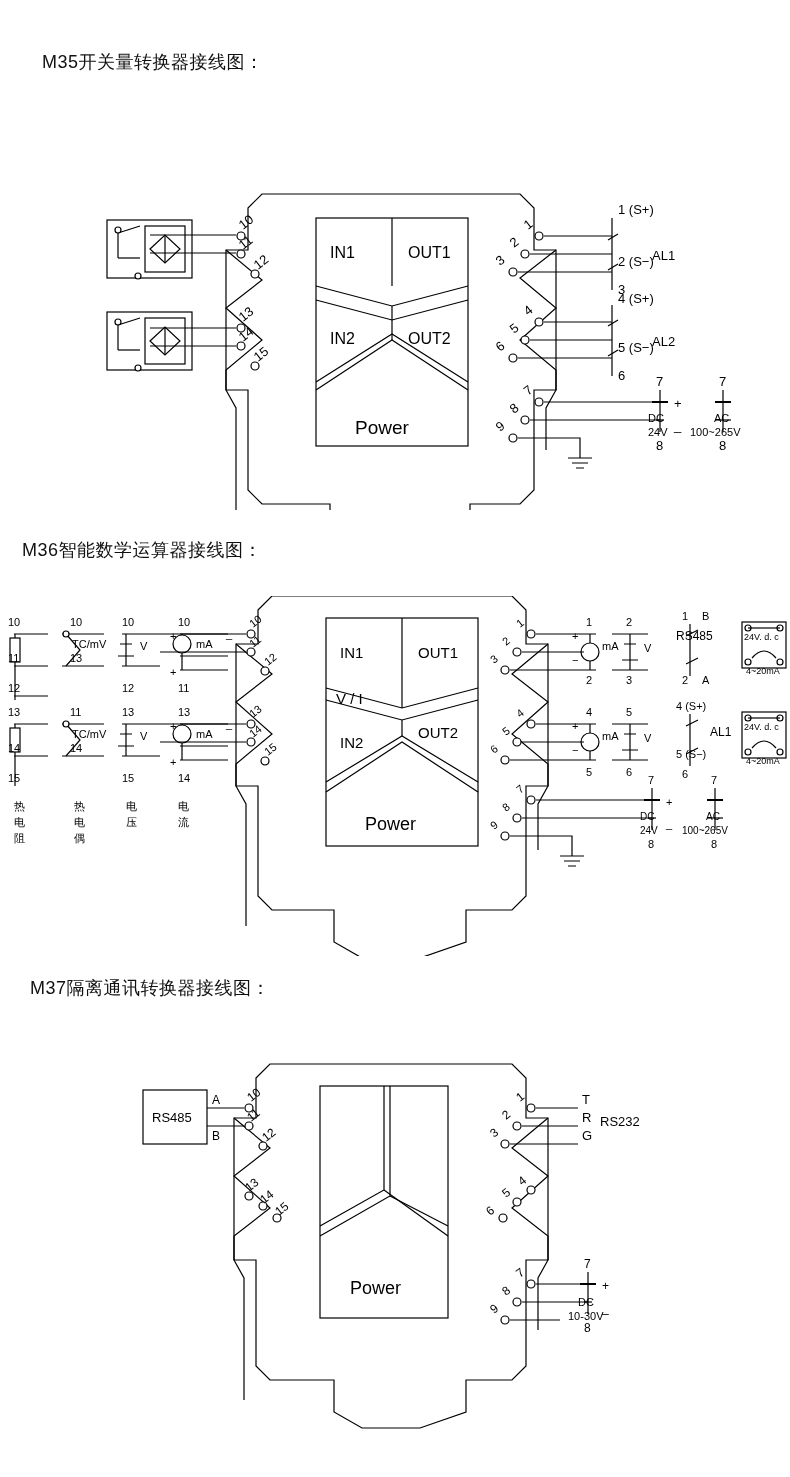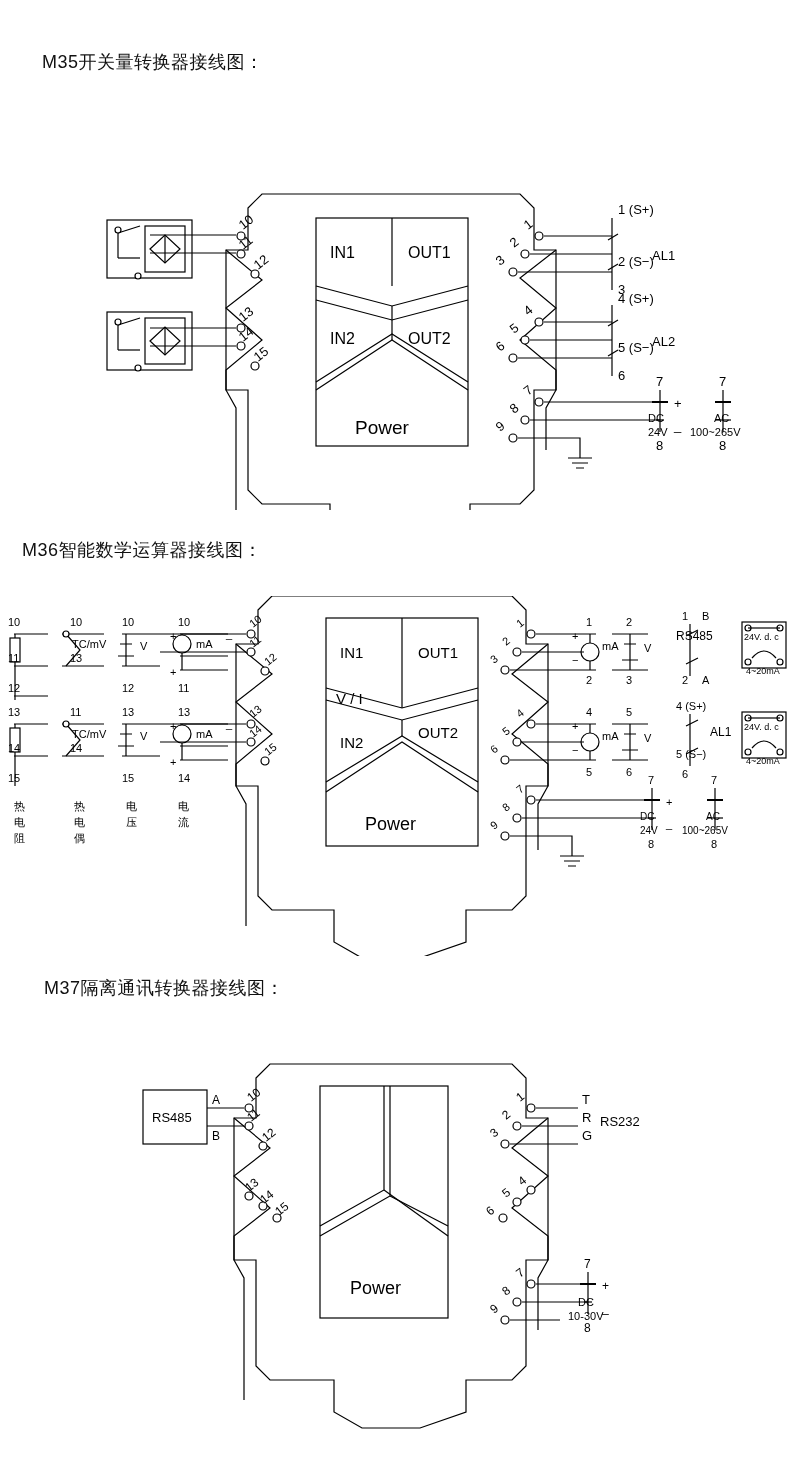--- a/index.html
+++ b/index.html
@@ -21,21 +21,21 @@
   }
   .diagram{position:absolute;left:0;width:790px;}
   svg{display:block;}
   text{font-family:"Liberation Sans","DejaVu Sans",sans-serif;fill:#000;}
 </style>
 </head>
 <body>
 
 <div class="section-title" style="left:42px;top:30px;margin-top:20px;">M35开关量转换器接线图：</div>
 <div class="section-title" style="left:22px;top:538px;">M36智能数学运算器接线图：</div>
-<div class="section-title" style="left:44px;top:976px;">M37隔离通讯转换器接线图：</div>
+<div class="section-title" style="left:30px;top:976px;">M37隔离通讯转换器接线图：</div>
 
 <div class="diagram" style="top:90px;height:420px;">
 <svg width="790" height="420" viewBox="0 0 790 420">
   <g fill="none" stroke="#000" stroke-width="1.2">
 
     <path d="M248 118 L262 104 L520 104 L534 118 L534 160 L556 160 L556 300 L534 300
              L534 400 L520 414 L470 414 L470 452 L420 470 L360 470 L330 452 L330 414 L262 414
              L248 400 L248 300 L226 300 L226 160 L248 160 Z"></path>
 
     <rect x="316" y="128" width="152" height="228"></rect>

